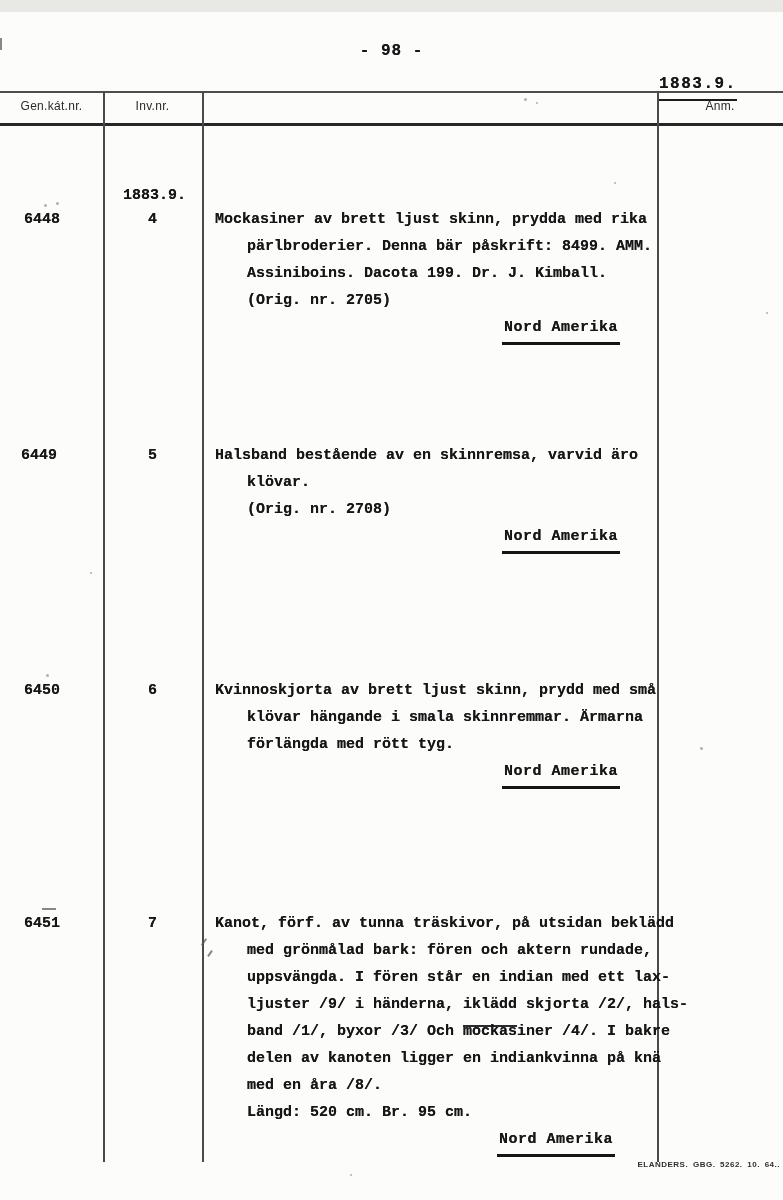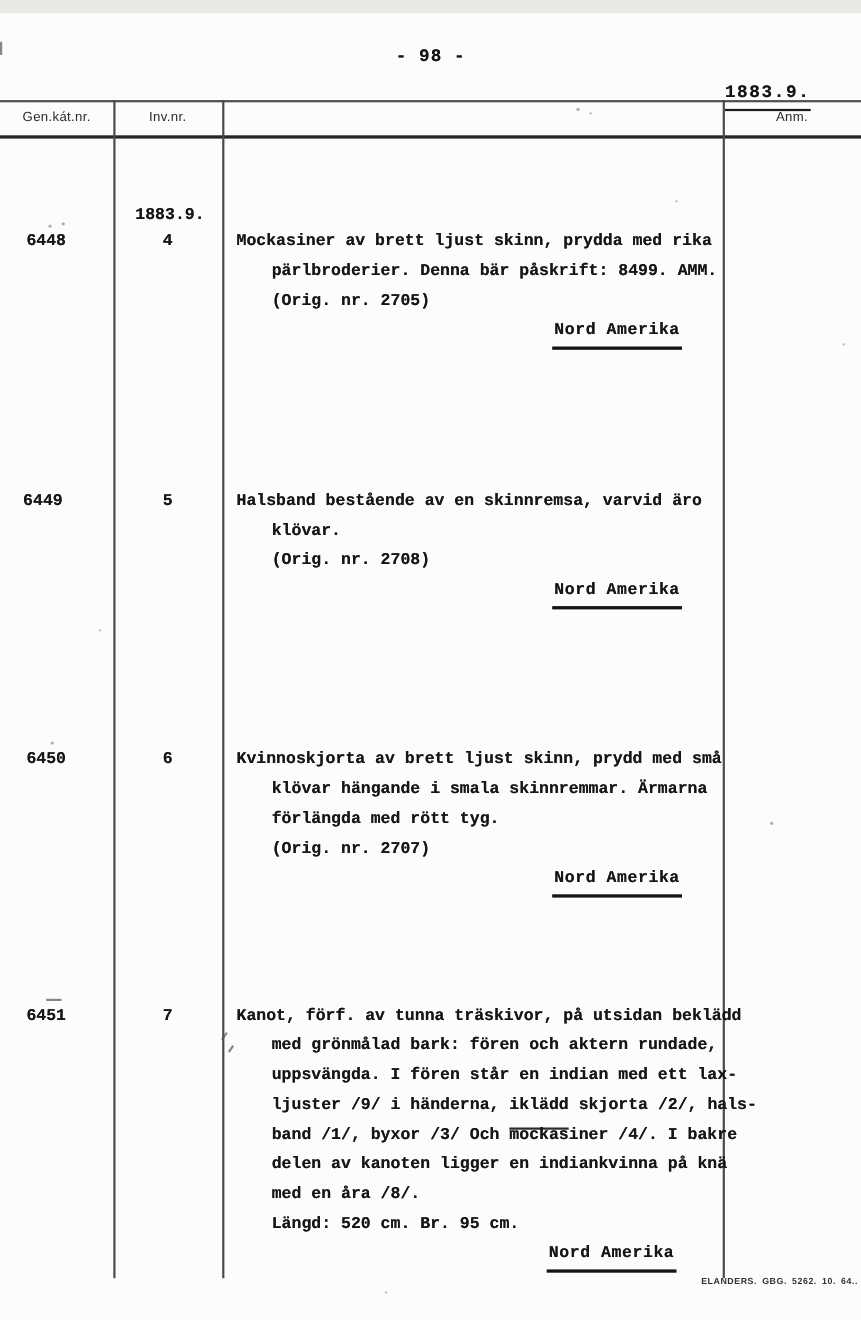--- a/index.html
+++ b/index.html
@@ -95,20 +95,21 @@
   <div class="col-header col-header-4">Anm.</div>
 
   <div class="group-year tw">1883.9.</div>
 
   <div class="entry tw" style="top:194px;">
     <div class="gen-nr">6448</div>
     <div class="inv-nr">4</div>
     <div class="desc">
       <div class="line">Mockasiner av brett ljust skinn, prydda med rika</div>
       <div class="line cont">pärlbroderier. Denna bär påskrift: 8499. AMM.</div>
+      <div class="line cont">Assiniboins. Dacota 199. Dr. J. Kimball.</div>
       <div class="line cont">(Orig. nr. 2705)</div>
       <div class="line region-line"><span class="region">Nord Amerika</span></div>
     </div>
   </div>
 
   <div class="entry tw" style="top:430px;">
     <div class="gen-nr" style="left:21px;">6449</div>
     <div class="inv-nr">5</div>
     <div class="desc">
       <div class="line">Halsband bestående av en skinnremsa, varvid äro</div>
@@ -118,21 +119,20 @@
     </div>
   </div>
 
   <div class="entry tw" style="top:665px;">
     <div class="gen-nr">6450</div>
     <div class="inv-nr">6</div>
     <div class="desc">
       <div class="line">Kvinnoskjorta av brett ljust skinn, prydd med små</div>
       <div class="line cont">klövar hängande i smala skinnremmar. Ärmarna</div>
       <div class="line cont">förlängda med rött tyg.</div>
-      <div class="line cont">(Orig. nr. 2707)</div>
       <div class="line region-line"><span class="region">Nord Amerika</span></div>
     </div>
   </div>
 
   <div class="entry tw" style="top:898px;">
     <div class="gen-nr">6451</div>
     <div class="inv-nr">7</div>
     <div class="desc">
       <div class="line">Kanot, förf. av tunna träskivor, på utsidan beklädd</div>
       <div class="line cont">med grönmålad bark: fören och aktern rundade,</div>

